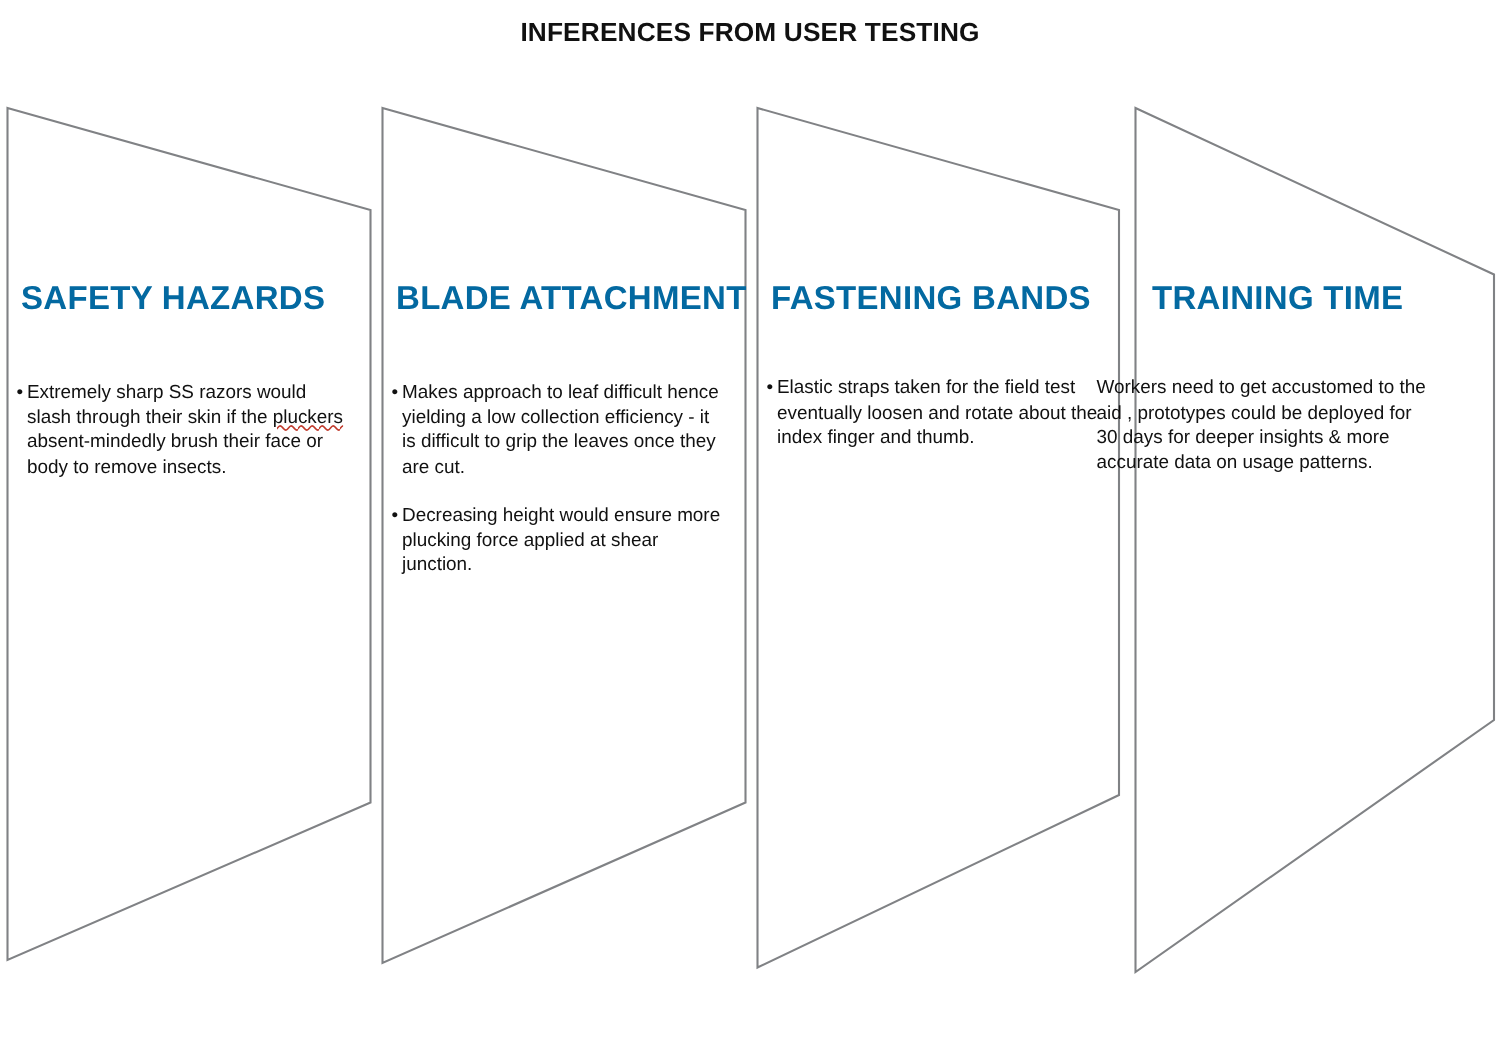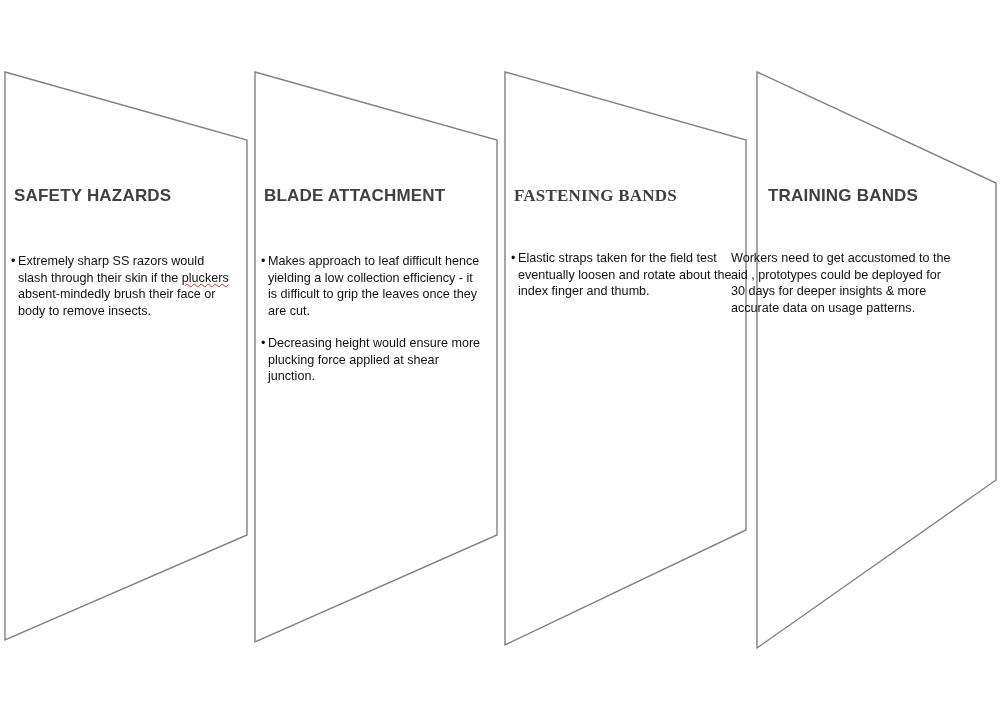--- a/index.html
+++ b/index.html
@@ -52,23 +52,23 @@
     stroke-width: 1.4;
     stroke-linejoin: miter;
   }
 
   
   .panel {
     position: absolute;
   }
   .panel-heading {
     position: absolute;
-    font-size: 17px;
+    font-size: 22px;
     font-weight: bold;
-    color: #404040;
+    color: #0369a1;
     letter-spacing: 0.2px;
     white-space: nowrap;
     line-height: 1.15;
   }
   .panel-body {
     position: absolute;
     font-size: 12.6px;
     color: #111111;
     line-height: 1.33;
   }
@@ -100,20 +100,21 @@
     text-decoration-thickness: 1px;
     text-underline-offset: 1px;
     text-align: right;
   }
 </style>
 </head>
 <body>
 
 <div id="slide">
 
+  <div id="slide-title">INFERENCES FROM USER TESTING</div>
 
   <svg id="shapes" width="1000" height="707" viewBox="0 0 1000 707">
     <polygon points="5,72 247,140 247,535 5,640"></polygon>
     <polygon points="255,72 497,140 497,535 255,642"></polygon>
     <polygon points="505,72 746,140 746,530 505,645"></polygon>
     <polygon points="757,72 996,183 996,480 757,648"></polygon>
   </svg>
 
   <div class="panel">
     <div class="panel-heading" style="left:14px; top:186px; width:225px;">SAFETY HAZARDS</div>
@@ -133,31 +134,31 @@
         <span>Makes approach to leaf difficult hence yielding a low collection efficiency - it is difficult to grip the leaves once they are cut.</span>
       </div>
       <div class="bullet-item">
         <span class="dot">•</span>
         <span>Decreasing height would ensure more plucking force applied at shear junction.</span>
       </div>
     </div>
   </div>
 
   <div class="panel">
-    <div class="panel-heading" style="left:514px; top:186px; width:230px;font-family:Liberation Serif, serif;">FASTENING BANDS</div>
+    <div class="panel-heading" style="left:514px; top:186px; width:230px;">FASTENING BANDS</div>
     <div class="panel-body" style="left:511px; top:250px; width:222px;">
       <div class="bullet-item">
         <span class="dot">•</span>
         <span>Elastic straps taken for the field test eventually loosen and rotate about the index finger and thumb.</span>
       </div>
     </div>
   </div>
 
   <div class="panel">
-    <div class="panel-heading" style="left:768px; top:186px; width:225px;">TRAINING BANDS</div>
+    <div class="panel-heading" style="left:768px; top:186px; width:225px;">TRAINING TIME</div>
     <div class="panel-body" style="left:731px; top:250px; width:222px;">
       <div class="plain-item">
         <span>Workers need to get accustomed to the aid , prototypes could be deployed for 30 days for deeper insights &amp; more accurate data on usage patterns.</span>
       </div>
     </div>
   </div>
 
 </div>
 
 </body></html>

